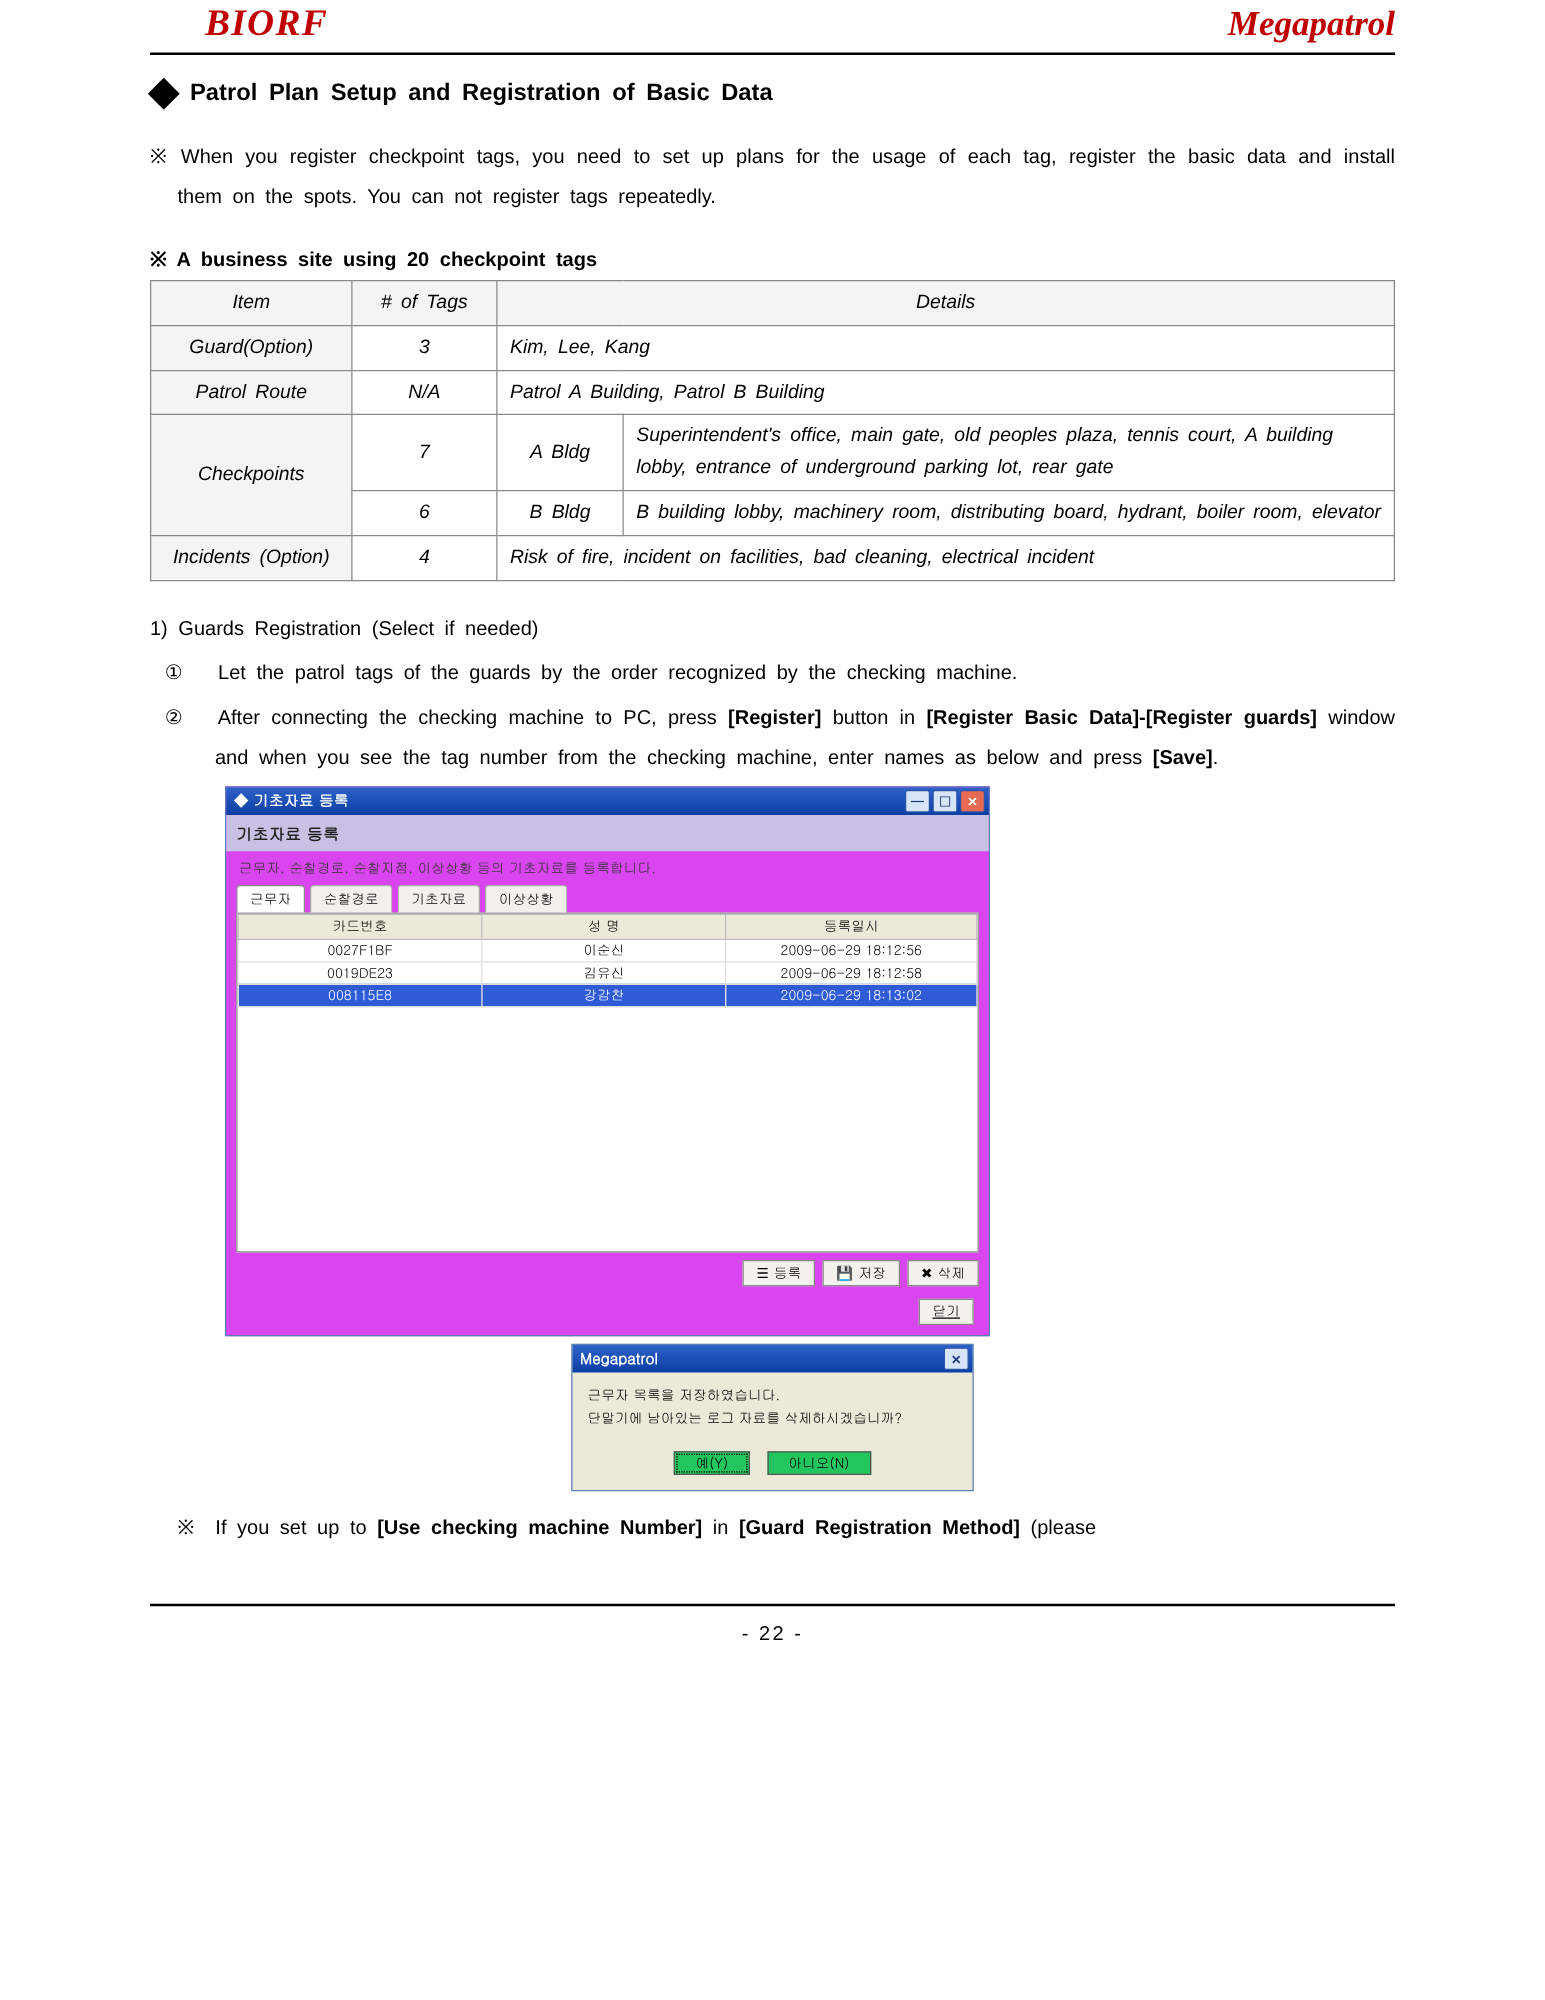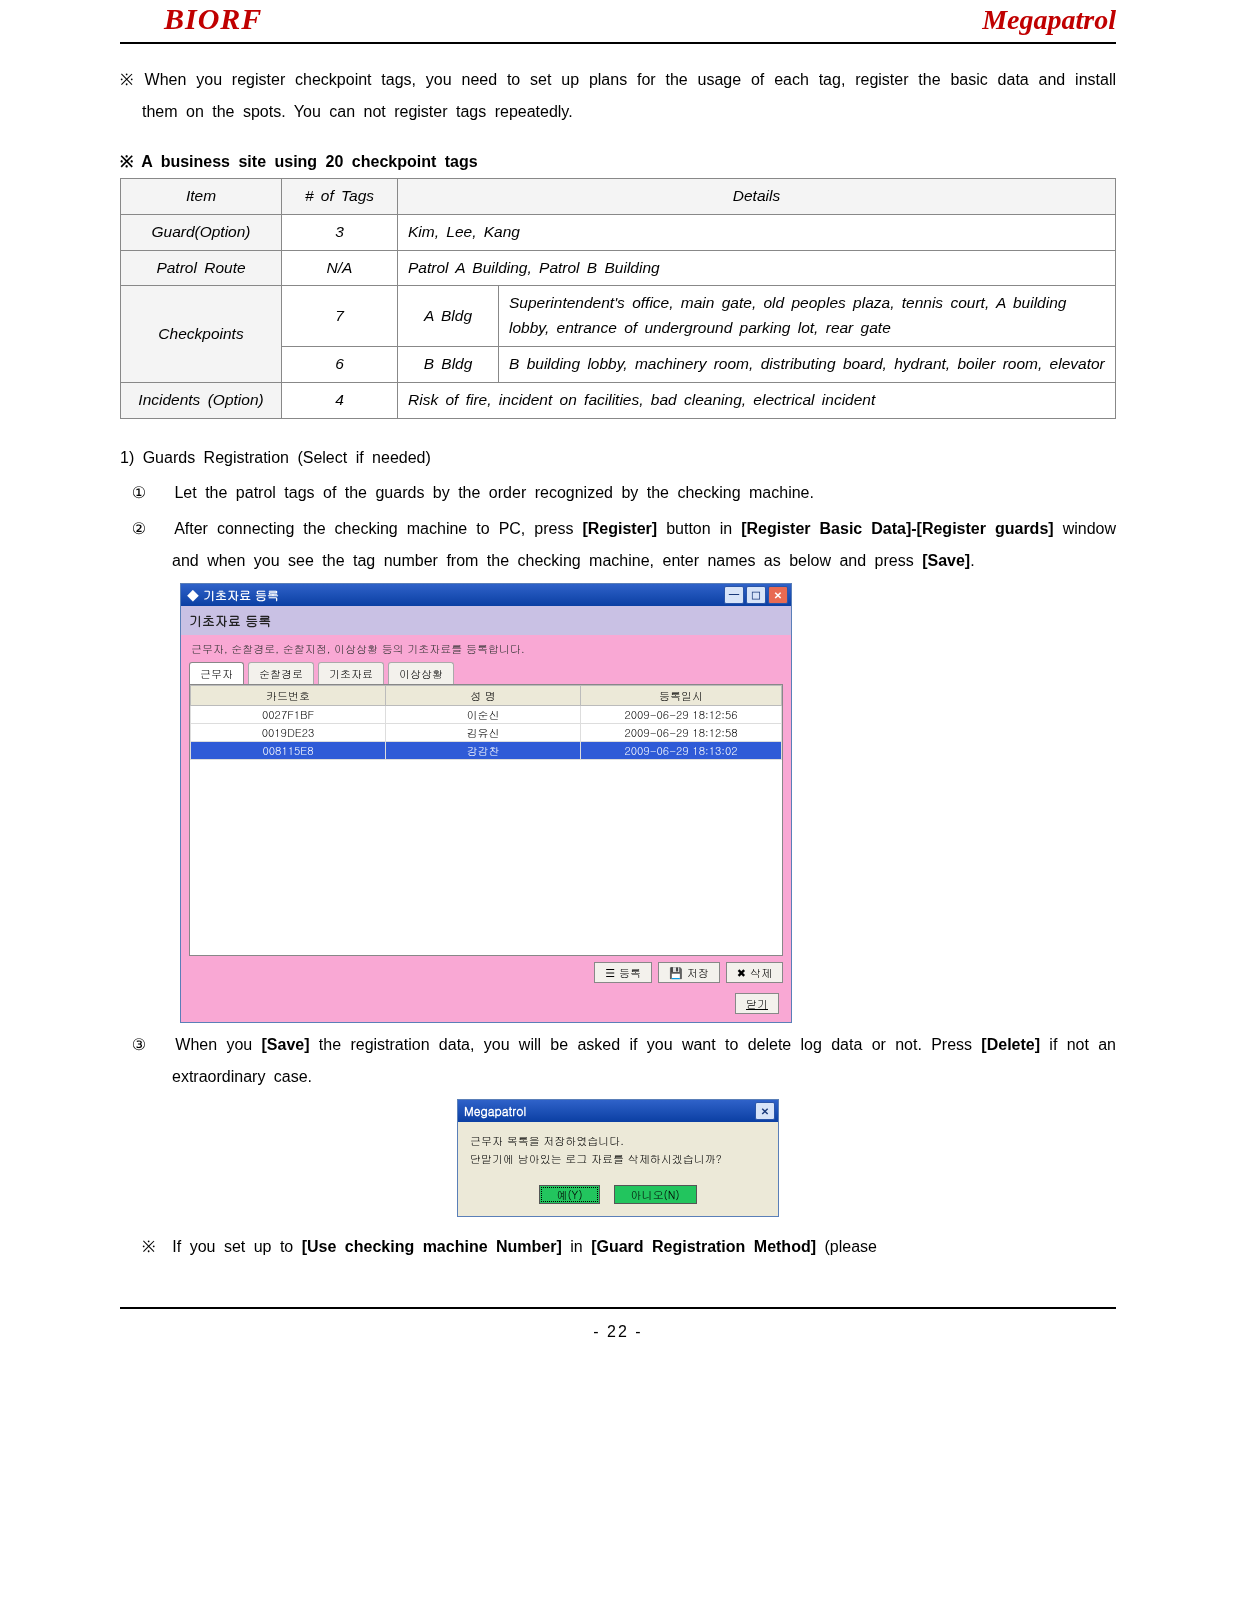--- a/index.html
+++ b/index.html
@@ -120,21 +120,21 @@
     text-align:center;
   }
   .bold { font-weight: bold; }
   .screenshot-wrap {
     margin: 6px 0 6px 60px;
   }
   
   .win1 {
     width: 610px;
     border: 1px solid #5a7fb8;
-    background: #f9a8d4;
+    background: #d946ef;
     font-size: 11px;
     font-family: "Gulim","Tahoma",sans-serif;
     color:#000;
   }
   .titlebar {
     background: linear-gradient(#2f62c9,#0b3fa3);
     color:#fff;
     display:flex;
     align-items:center;
     justify-content:space-between;
@@ -290,20 +290,24 @@
 <body>
 
 <div class="page">
 
   <div class="header">
     <div class="brand-left">BIORF</div>
     <div class="brand-right">Megapatrol</div>
   </div>
   <hr class="rule-thick">
 
+  <div class="section-title">
+    <span class="diamond"></span>
+    <span>Patrol  Plan  Setup  and  Registration  of  Basic  Data</span>
+  </div>
 
   <p class="para">※  When  you  register  checkpoint  tags,  you  need  to  set  up  plans  for  the  usage  of  each  tag,  register  the  basic  data  and  install  them  on  the  spots.  You  can  not  register  tags  repeatedly.</p>
 
   <p class="subhead">※  A  business  site  using  20  checkpoint  tags</p>
 
   <table class="info">
     <tbody>
         <tr>
       <th class="head" style="width:140px">Item</th>
       <th class="head" style="width:95px"># of Tags</th>
@@ -407,24 +411,20 @@
             <span>✖</span>
             <span>삭제</span>
           </div>
       </div>
       <div class="closebar">
         <div class="winbtn">닫기</div>
       </div>
     </div>
   </div>
 
-  <p class="num-item">
-    <span class="circ">③</span>
-    <span>When  you  </span><span class="bold">[Save]</span><span>  the  registration  data,  you  will  be  asked  if  you  want  to  delete  log  data  or  not.  Press  </span><span class="bold">[Delete]</span><span>  if  not  an  extraordinary  case.</span>
-  </p>
 
   <div class="dlg-wrap">
     <div class="dlg">
       <div class="titlebar">
         <span>Megapatrol</span>
         <span class="sysbtns">
             <span class="sysbtn">✕</span>
           </span>
       </div>
       <div class="dlg-body">

